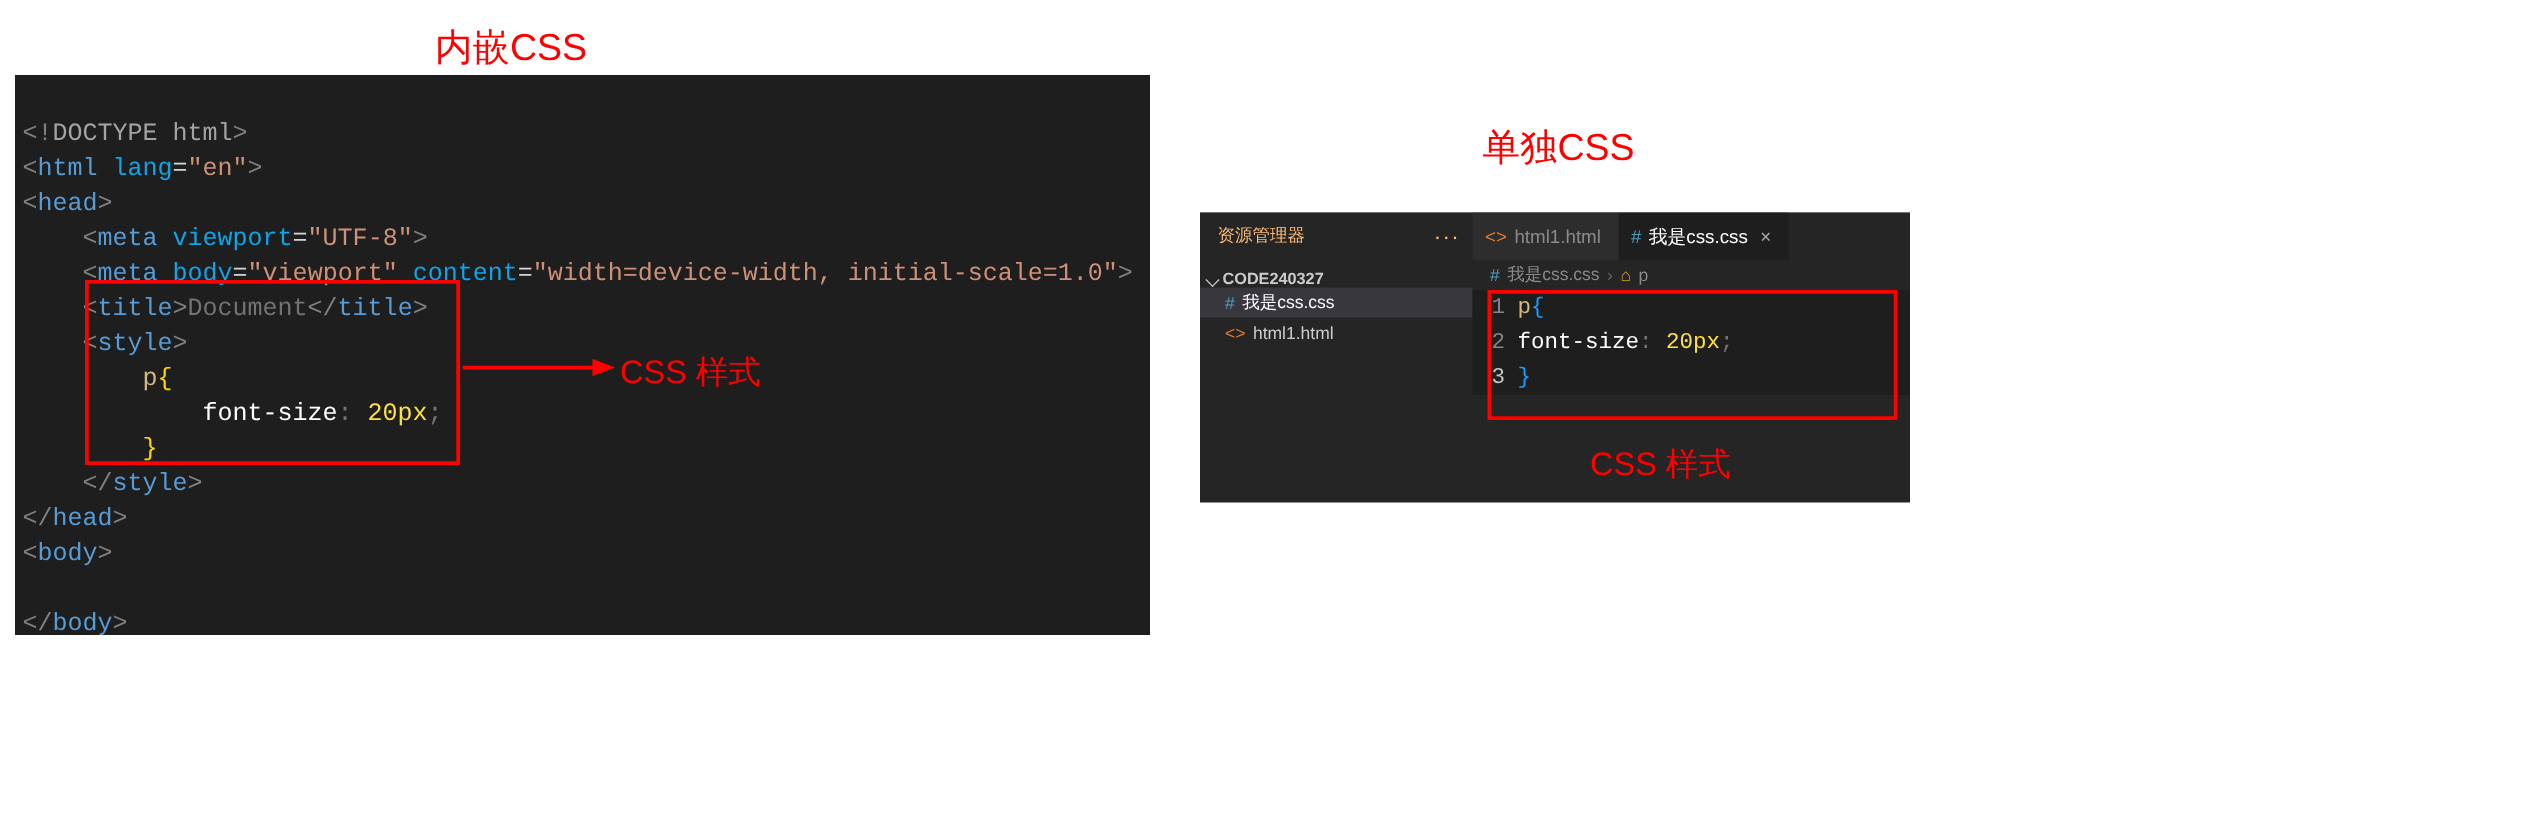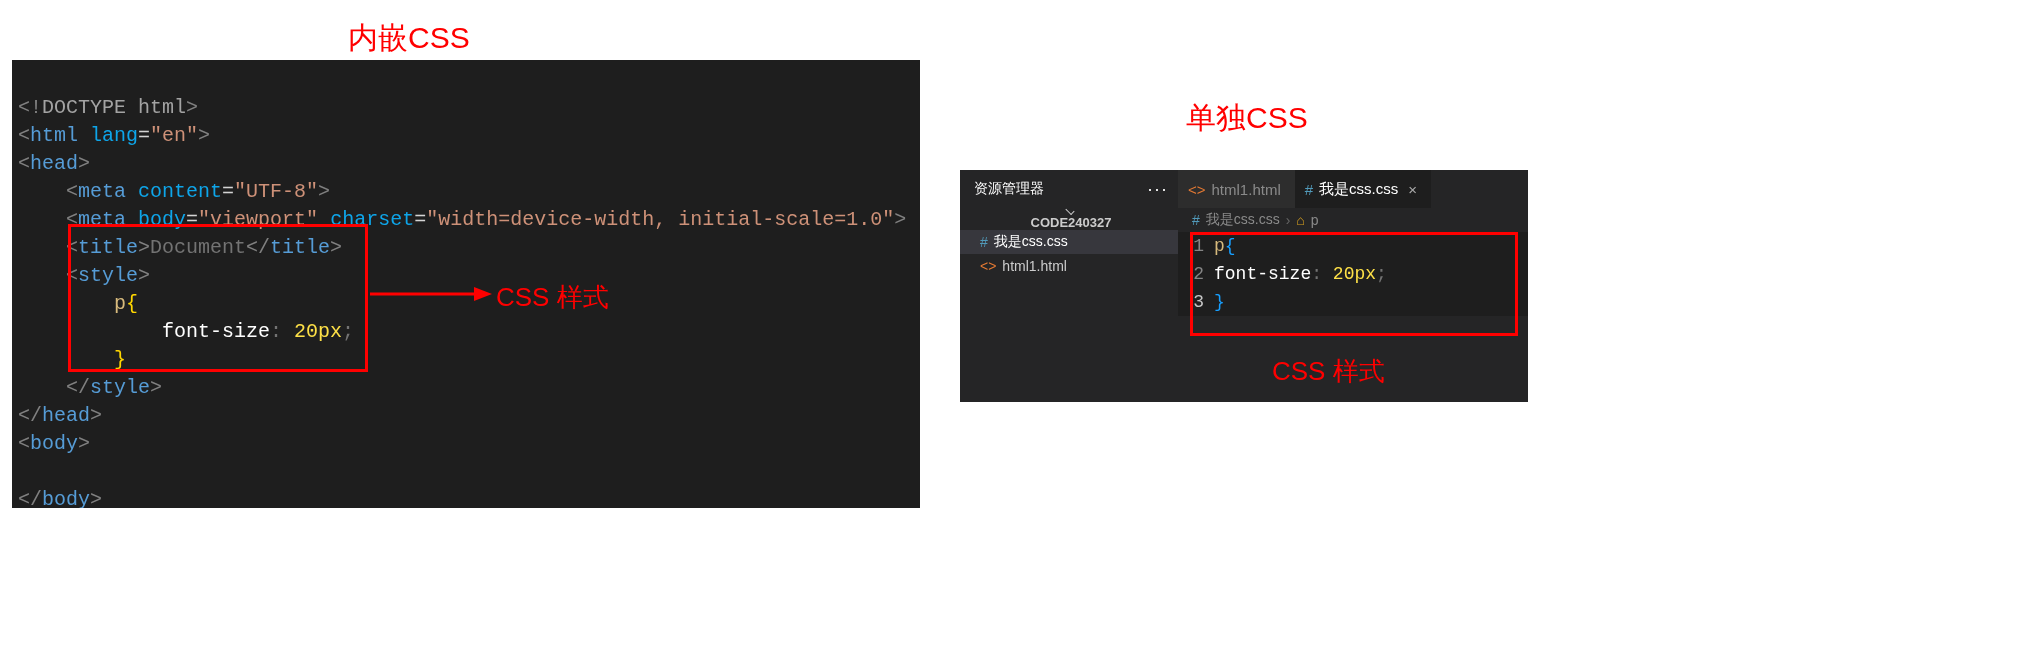--- a/index.html
+++ b/index.html
@@ -106,33 +106,32 @@
   .explorer-header {
     position: absolute;
     left: 0; top: 0;
     width: 218px; height: 38px;
     background: #252526;
     display: flex; align-items: center;
     justify-content: space-between;
     padding: 0 10px 0 14px;
     font-family: "Microsoft YaHei", sans-serif;
     font-size: 14px;
-    color: #ffffff;
+    color: #fdba74;
   }
   .explorer-folder {
     position: absolute;
     left: 0; top: 38px;
     width: 218px; height: 22px;
     background: #252526;
-    display: flex; align-items: center;
+    display: flex; align-items: flex-end;
     padding-left: 4px;
     font-size: 13px; font-weight: bold;
     color: #ccc;
     font-family: "Segoe UI", sans-serif;
-    flex-direction: column;
   }
   .explorer-tree {
     position: absolute;
     left: 0; top: 60px;
     width: 218px;
     background: #252526;
   }
   .tree-item {
     height: 24px;
     display: flex; align-items: center;
@@ -190,22 +189,22 @@
 </head>
 <body>
 
 <div class="title title-left">内嵌CSS</div>
 <div class="title title-right">单独CSS</div>
 
 <div class="left-editor">
 <span class="c-ang">&lt;!</span><span class="c-doc">DOCTYPE</span><span> </span><span class="c-doc">html</span><span class="c-ang">&gt;</span>
 <span class="c-ang">&lt;</span><span class="c-tag">html</span> <span class="c-attr">lang</span><span class="c-eq">=</span><span class="c-str">"en"</span><span class="c-ang">&gt;</span>
 <span class="c-ang">&lt;</span><span class="c-tag">head</span><span class="c-ang">&gt;</span>
-    <span class="c-ang">&lt;</span><span class="c-tag">meta</span> <span class="c-attr">content</span><span class="c-eq">=</span><span class="c-str">"UTF-8"</span><span class="c-ang">&gt;</span>
-    <span class="c-ang">&lt;</span><span class="c-tag">meta</span> <span class="c-attr">body</span><span class="c-eq">=</span><span class="c-str">"viewport"</span> <span class="c-attr">charset</span><span class="c-eq">=</span><span class="c-str">"width=device-width, initial-scale=1.0"</span><span class="c-ang">&gt;</span>
+    <span class="c-ang">&lt;</span><span class="c-tag">meta</span> <span class="c-attr">viewport</span><span class="c-eq">=</span><span class="c-str">"UTF-8"</span><span class="c-ang">&gt;</span>
+    <span class="c-ang">&lt;</span><span class="c-tag">meta</span> <span class="c-attr">body</span><span class="c-eq">=</span><span class="c-str">"viewport"</span> <span class="c-attr">content</span><span class="c-eq">=</span><span class="c-str">"width=device-width, initial-scale=1.0"</span><span class="c-ang">&gt;</span>
     <span class="c-ang">&lt;</span><span class="c-tag">title</span><span class="c-ang">&gt;</span><span class="c-txt">Document</span><span class="c-ang">&lt;/</span><span class="c-tag">title</span><span class="c-ang">&gt;</span>
     <span class="c-ang">&lt;</span><span class="c-tag">style</span><span class="c-ang">&gt;</span>
         <span class="c-sel">p</span><span class="c-yel">{</span>
             <span class="c-prop">font-size</span><span class="c-txt">:</span><span class="c-val"> 20px</span><span class="c-txt">;</span>
         <span class="c-yel">}</span>
     <span class="c-ang">&lt;/</span><span class="c-tag">style</span><span class="c-ang">&gt;</span>
 <span class="c-ang">&lt;/</span><span class="c-tag">head</span><span class="c-ang">&gt;</span>
 <span class="c-ang">&lt;</span><span class="c-tag">body</span><span class="c-ang">&gt;</span>
 
 <span class="c-ang">&lt;/</span><span class="c-tag">body</span><span class="c-ang">&gt;</span>

